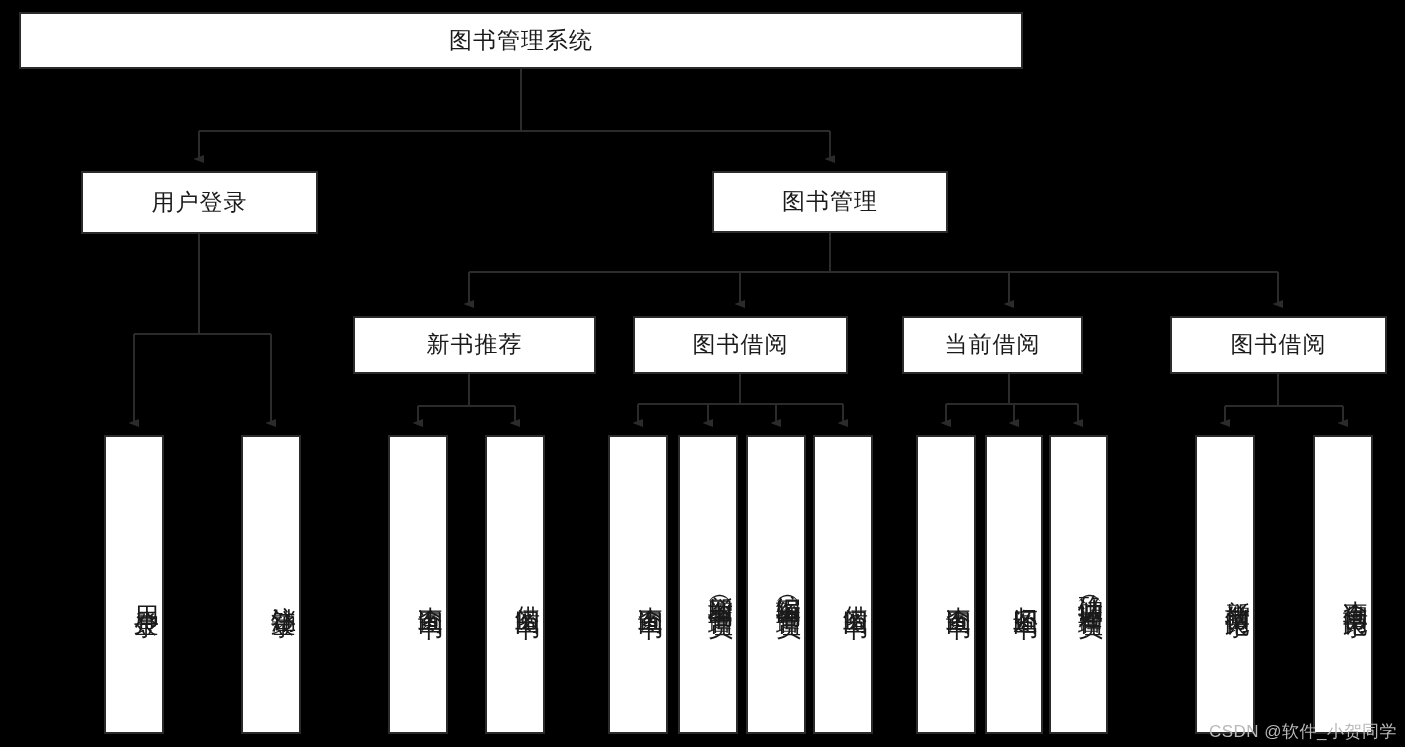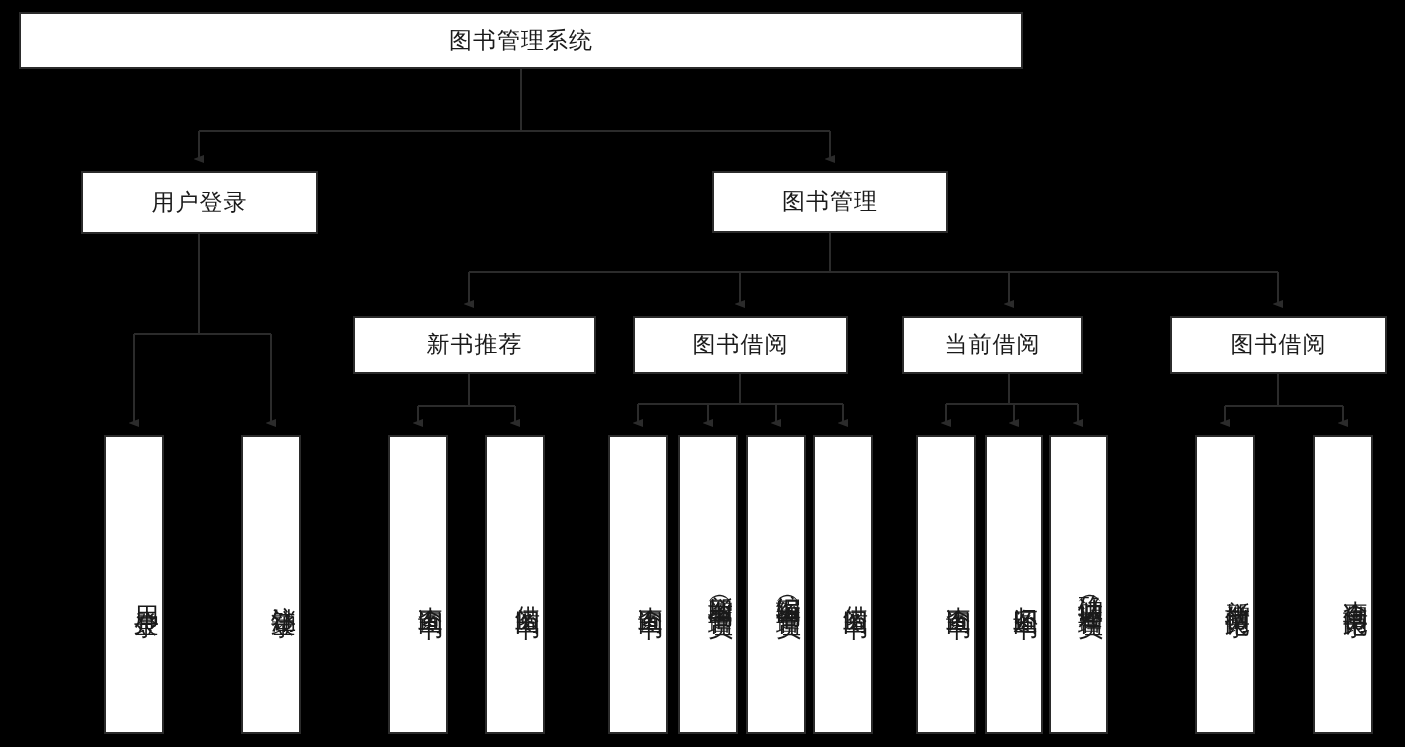--- a/index.html
+++ b/index.html
@@ -171,13 +171,14 @@
         <span class="node-label">确认归还（管理员）</span>
       </div>
       <div class="node vert top-align" style="left: 1195px; top: 435px; width: 60px; height: 299px;">
         <span class="node-label">新增借阅记录</span>
       </div>
       <div class="node vert top-align" style="left: 1313px; top: 435px; width: 60px; height: 299px;">
         <span class="node-label">查询借阅记录</span>
       </div>
     </div>
 
+  <div id="watermark">CSDN @软件_小贺同学</div>
 </div>
 
 </body></html>

